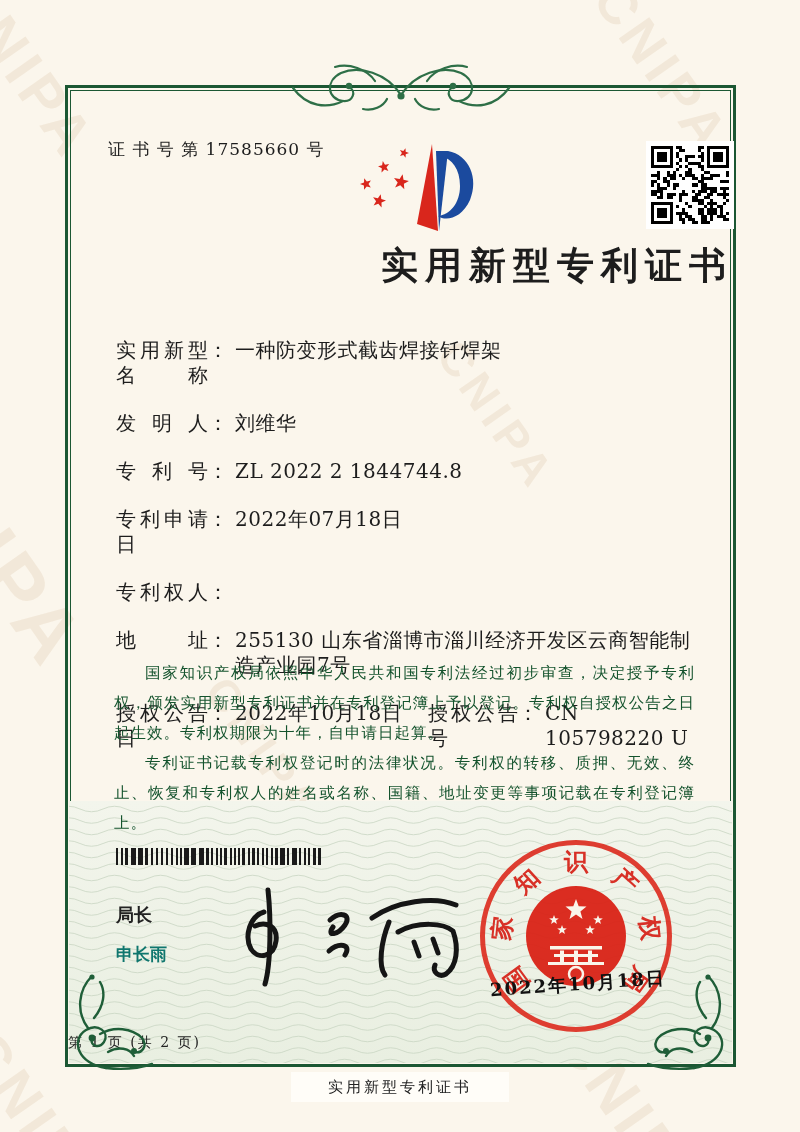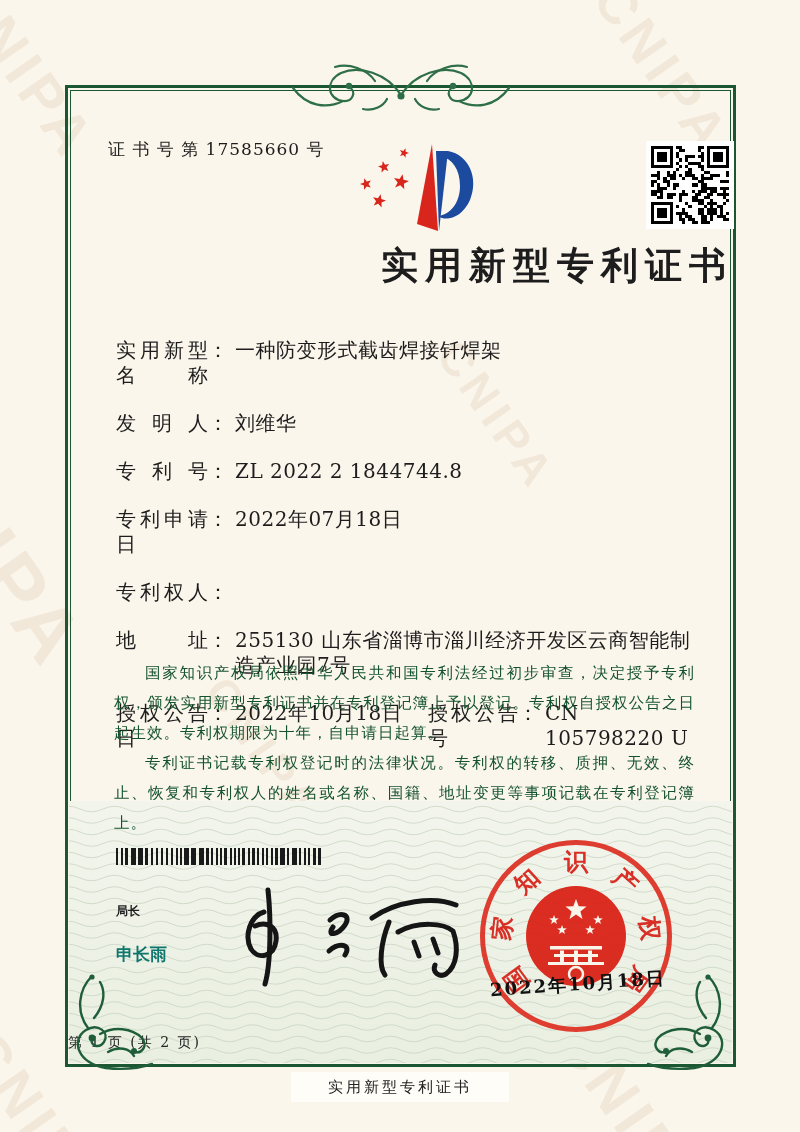--- a/index.html
+++ b/index.html
@@ -50,21 +50,21 @@
   .pair2 { position:absolute; left:312px; top:0; display:flex; }
   .pair2 .flabel { width:90px; }
   
   .paras { position:absolute; left:46px; right:38px; top:570px; }
   .paras p {
     font-size:15.5px; line-height:30px; text-indent:2em; text-align:justify;
     letter-spacing:1px; color:#14532d;
   }
   
   .barcode { position:absolute; left:48px; top:760px; }
-  .sig-title { position:absolute; left:48px; top:815px; font-family:"Liberation Sans",sans-serif; font-size:12px; font-weight:600; color:#222; }
+  .sig-title { position:absolute; left:48px; top:815px; font-family:"Liberation Sans",sans-serif; font-size:18px; font-weight:600; color:#222; }
   .sig-name  { position:absolute; left:48px; top:855px; font-family:"Liberation Sans",sans-serif; font-size:17px; font-weight:600; color:#0f766e; }
   .sig-script { position:absolute; left:158px; top:790px; }
   .seal {
     position:absolute; left:412px; top:752px; width:192px; height:192px;
     border:5px solid rgba(219,35,22,0.92); border-radius:50%; opacity:0.95;
   }
   .seal-char {
     position:absolute; left:50%; top:50%; width:26px; height:26px; margin:-13px 0 0 -13px;
     color:#d7261c; font-weight:bold; font-size:24px; text-align:center; line-height:26px;
   }

